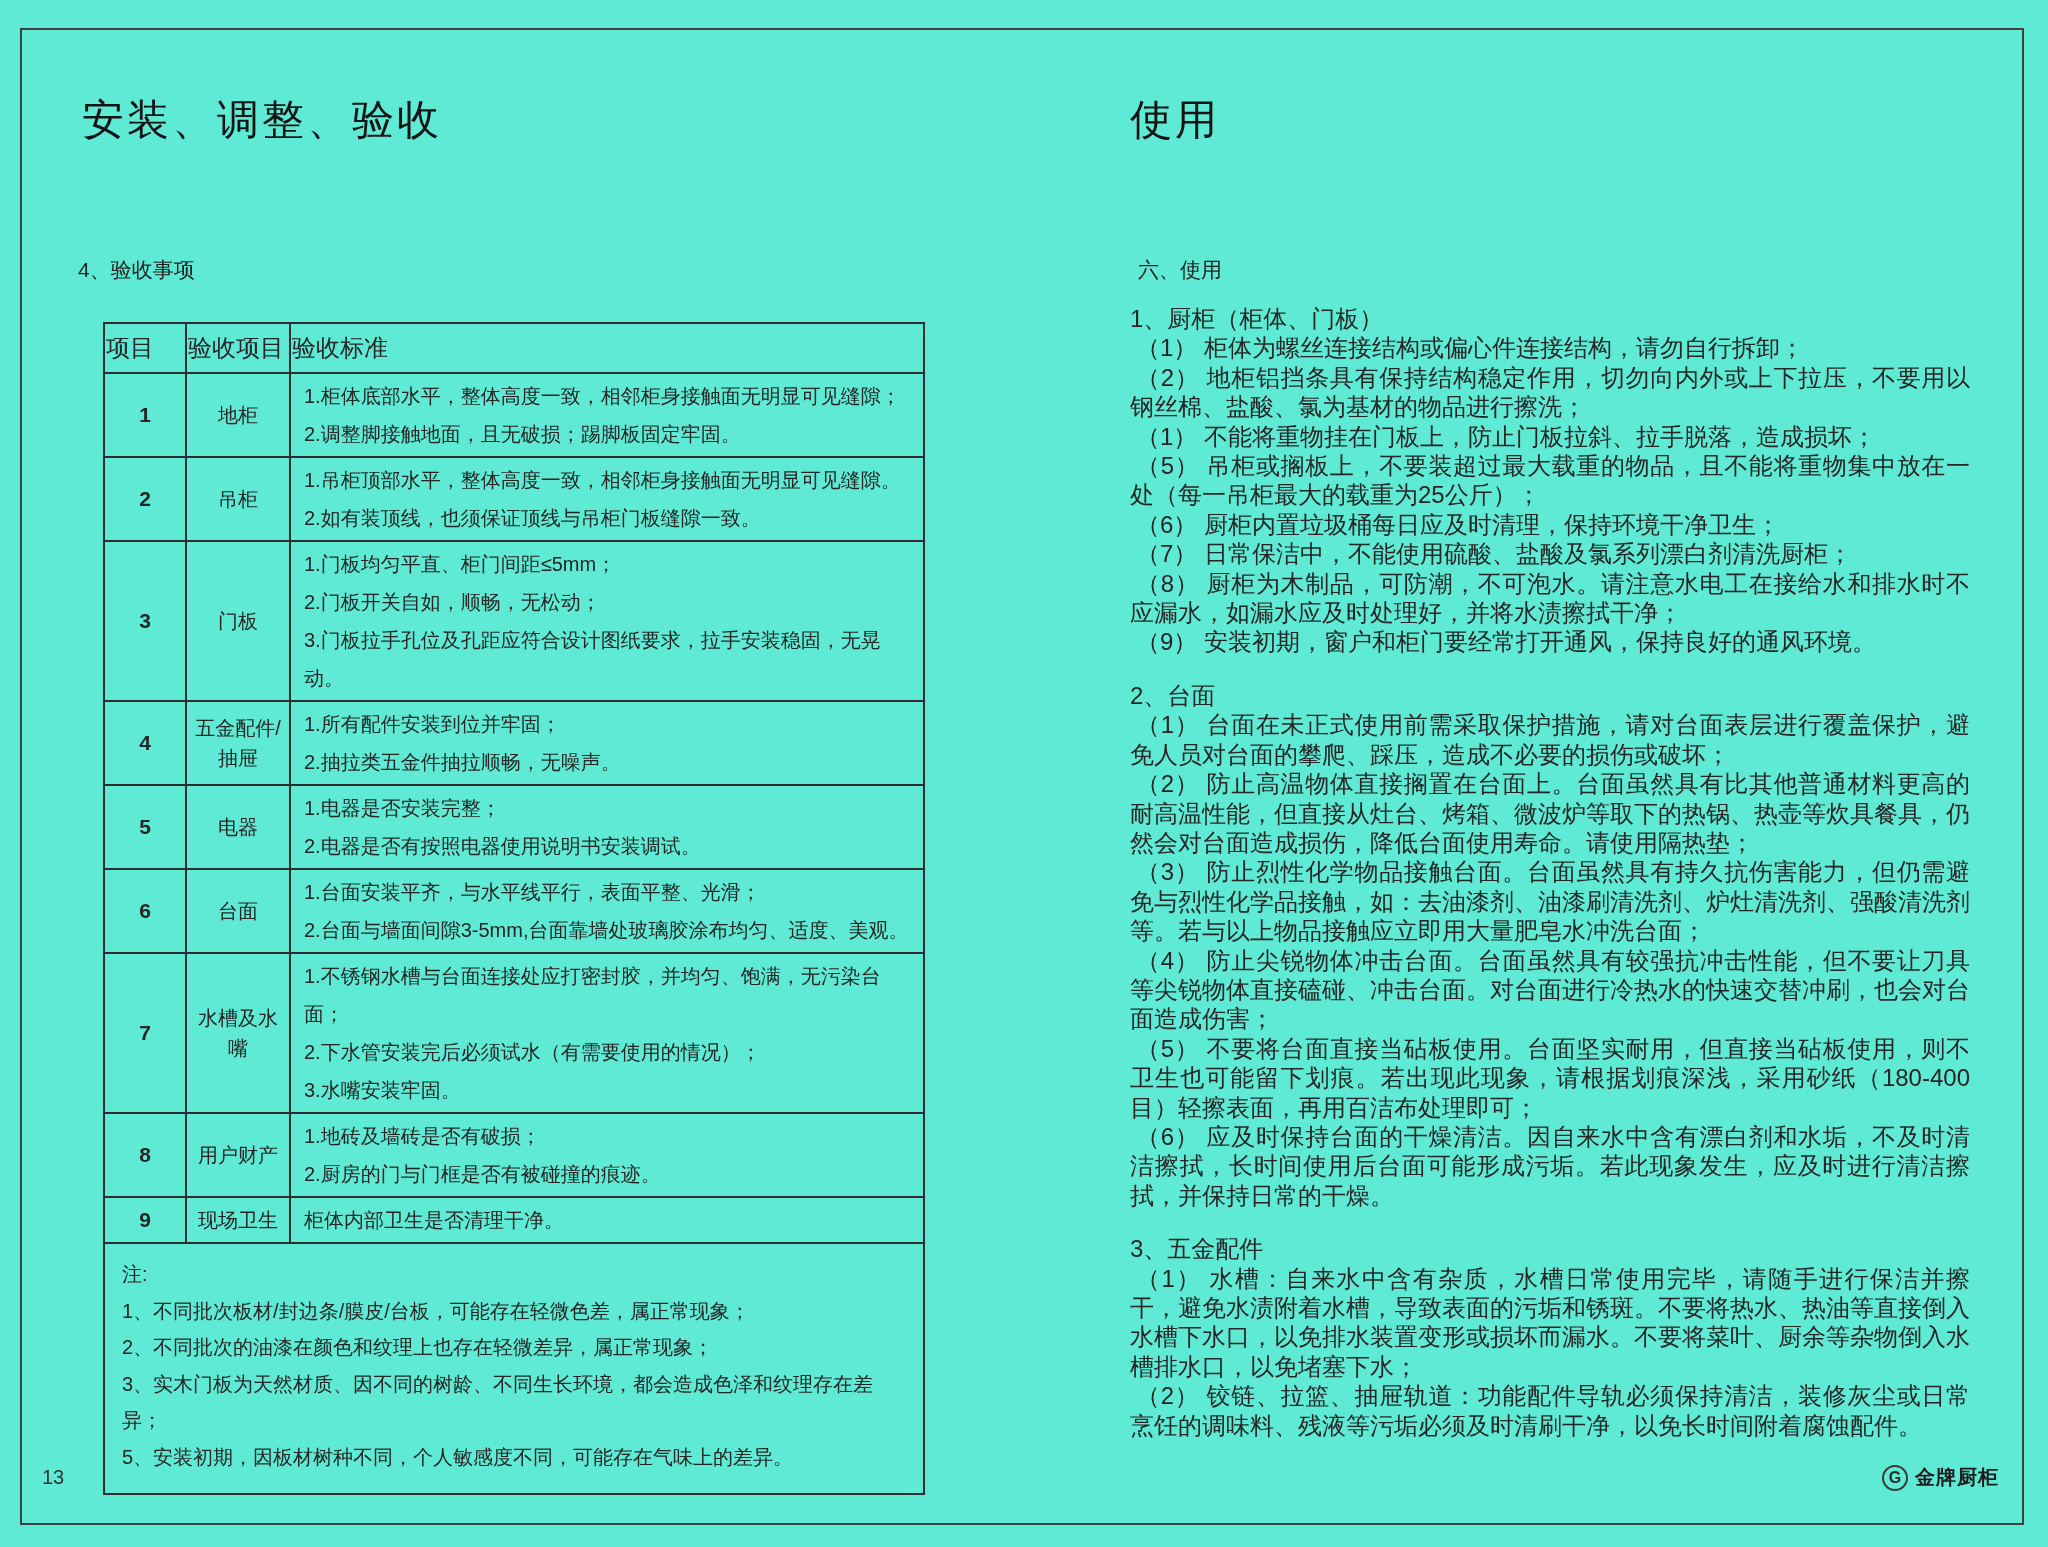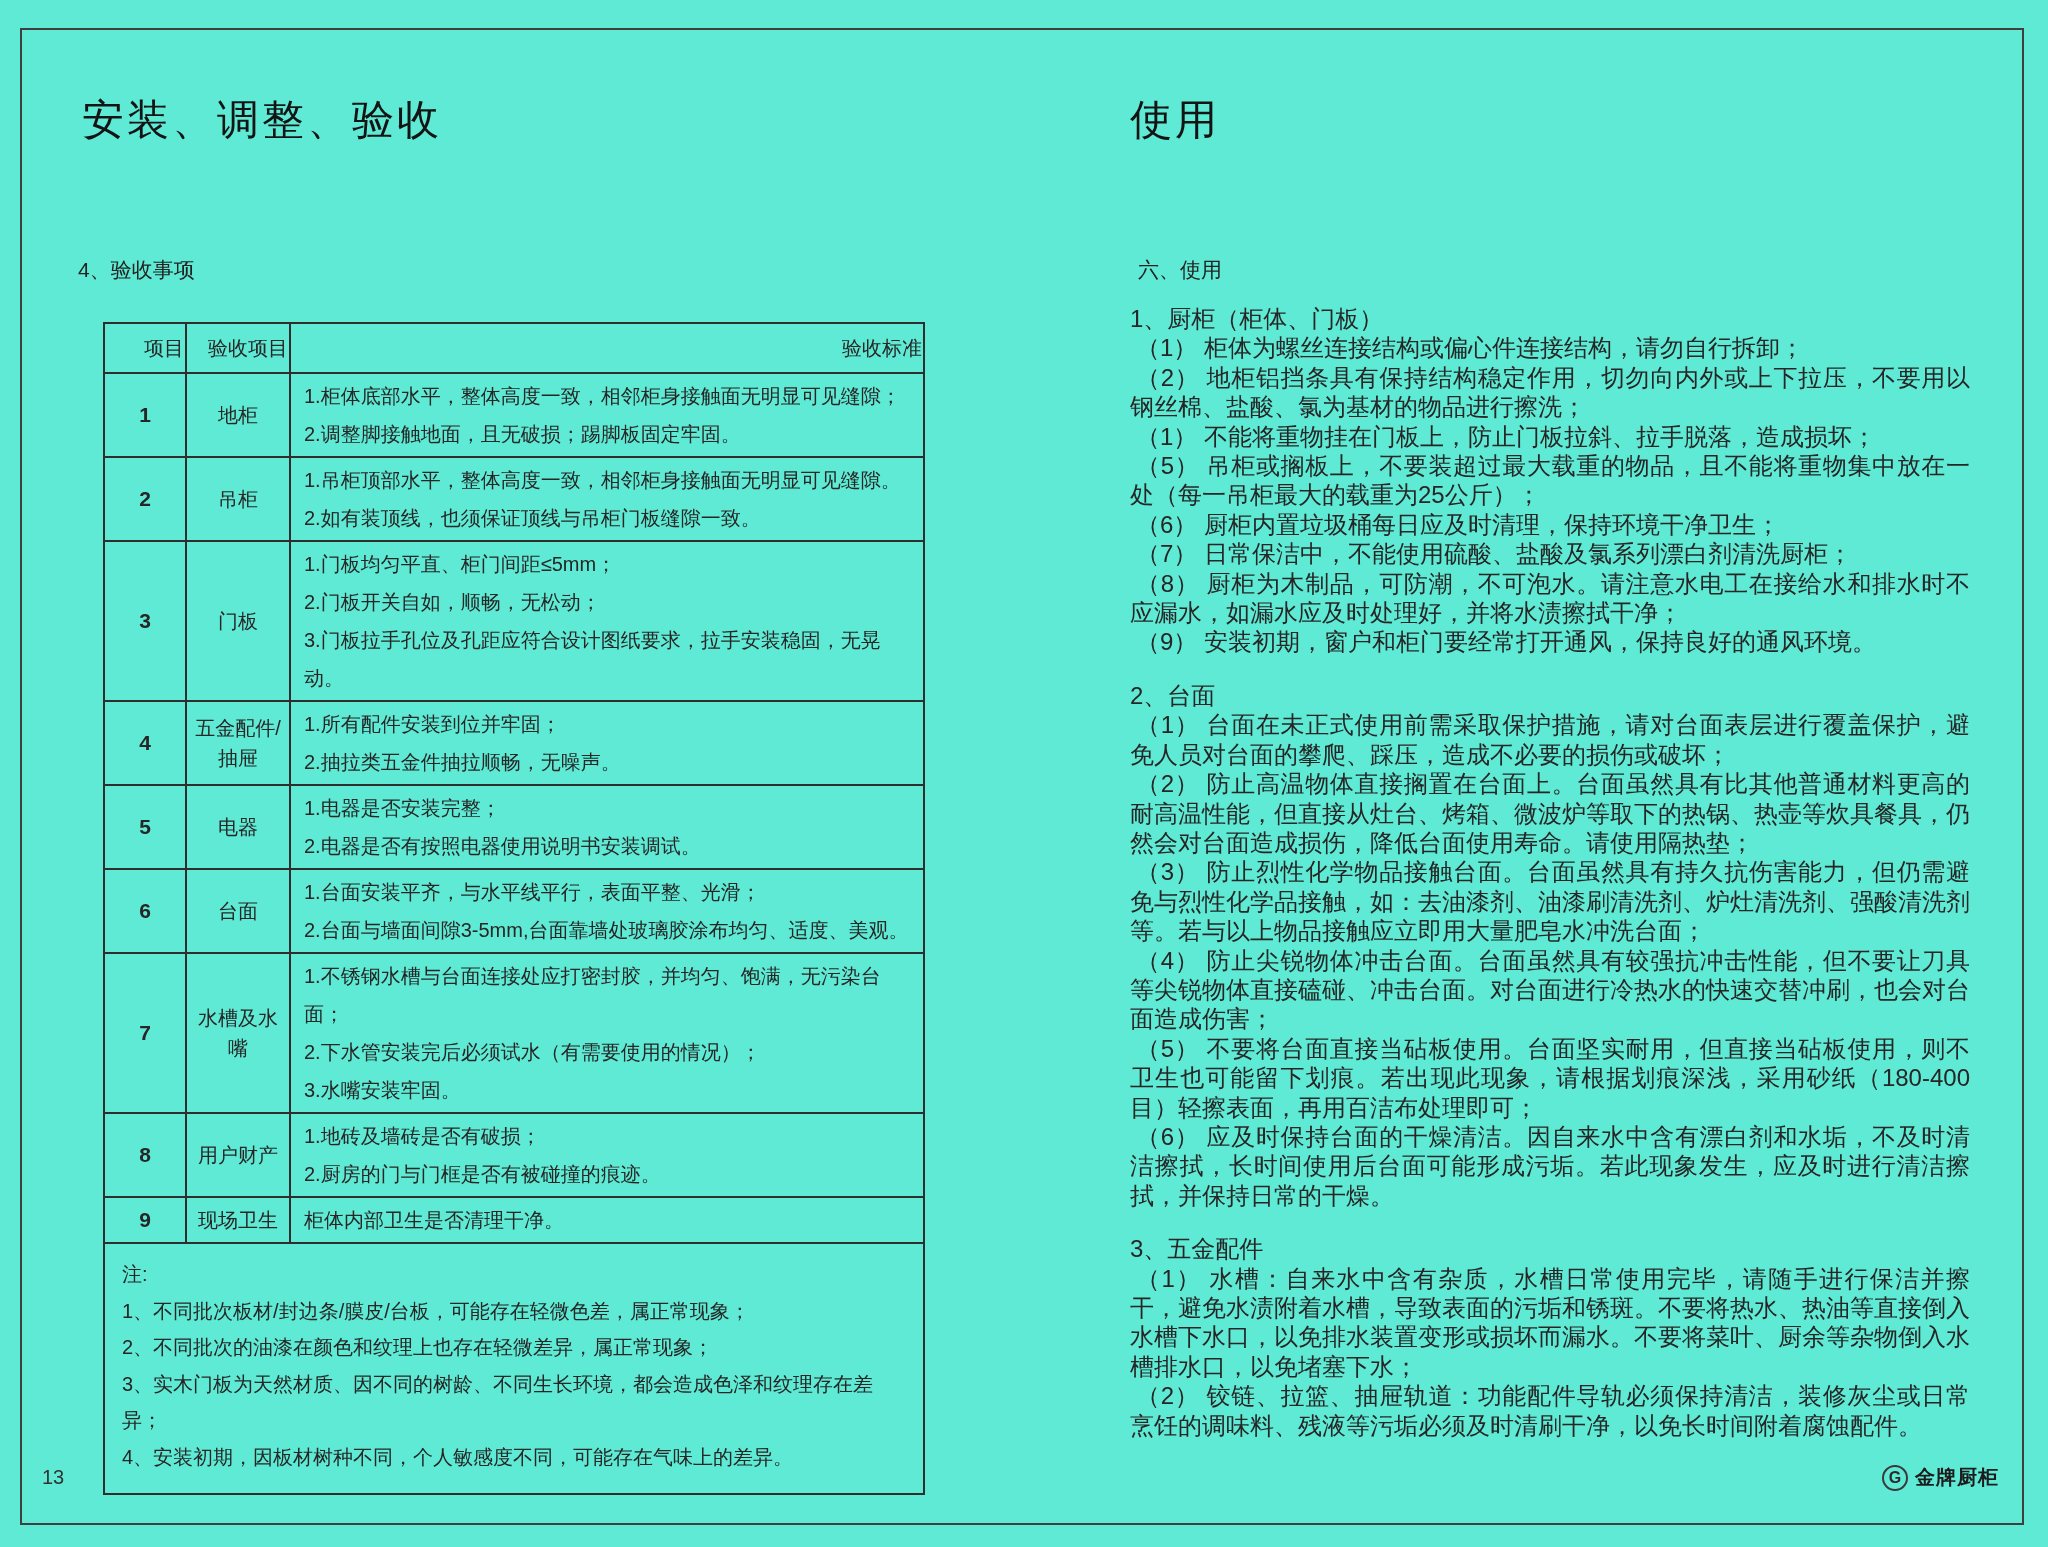--- a/index.html
+++ b/index.html
@@ -15,21 +15,21 @@
 
   .section-label{position:absolute;font-size:21px;color:#222222;white-space:nowrap;}
   #left-section-label{left:78px;top:256px;}
   #right-section-label{left:1138px;top:256px;}
 
   #acceptance-table{
     position:absolute;left:103px;top:322px;width:820px;
     border-collapse:collapse;table-layout:fixed;font-size:20px;color:#262626;
   }
   #acceptance-table th,#acceptance-table td{border:2px solid #2e2e2e;vertical-align:middle;}
-  #acceptance-table th{height:46px;font-weight:400;text-align:right;font-size:20px;}
+  #acceptance-table th{height:46px;font-weight:400;text-align:left;font-size:24px;}
   #acceptance-table td.no{text-align:center;font-weight:700;font-size:21px;}
   #acceptance-table td.item{text-align:center;padding:4px 6px;line-height:30px;}
   #acceptance-table td.criteria{padding:3px 10px 3px 13px;}
   #acceptance-table td.criteria .line{line-height:38px;}
   #acceptance-table td.notes-cell{padding:12px 16px 18px 17px;}
   .notes-line{line-height:36.5px;}
 
   #right-body{
     position:absolute;left:1130px;top:304px;width:840px;
     font-size:24px;line-height:29.4px;text-align:justify;color:#262626;
@@ -144,21 +144,21 @@
           <td class="criteria">
             <div class="line">柜体内部卫生是否清理干净。</div>
           </td>
         </tr>
         <tr>
           <td class="notes-cell" colspan="3">
             <div class="notes-line">注:</div>
             <div class="notes-line">1、不同批次板材/封边条/膜皮/台板，可能存在轻微色差，属正常现象；</div>
             <div class="notes-line">2、不同批次的油漆在颜色和纹理上也存在轻微差异，属正常现象；</div>
             <div class="notes-line">3、实木门板为天然材质、因不同的树龄、不同生长环境，都会造成色泽和纹理存在差异；</div>
-            <div class="notes-line">4、安装初期，因板材树种不同，个人敏感度不同，可能存在气味上的差异。</div>
+            <div class="notes-line">5、安装初期，因板材树种不同，个人敏感度不同，可能存在气味上的差异。</div>
           </td>
         </tr>
       </tbody>
   </table>
 
   <div class="title" id="right-title">使用</div>
   <div class="section-label" id="right-section-label">六、使用</div>
   <div id="right-body">
       <div class="sec">
         <p class="sec-heading">1、厨柜（柜体、门板）</p>

